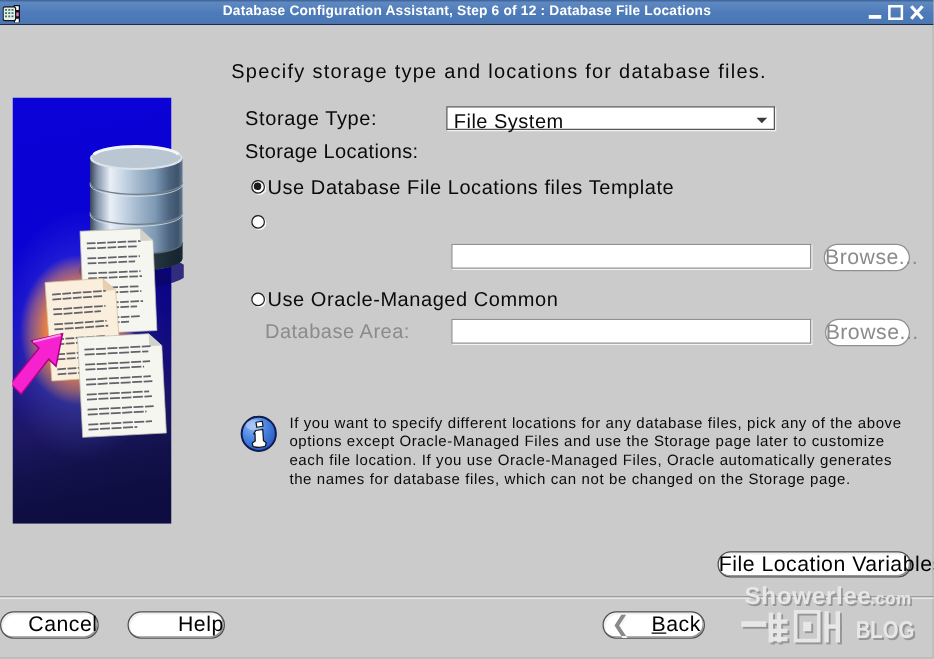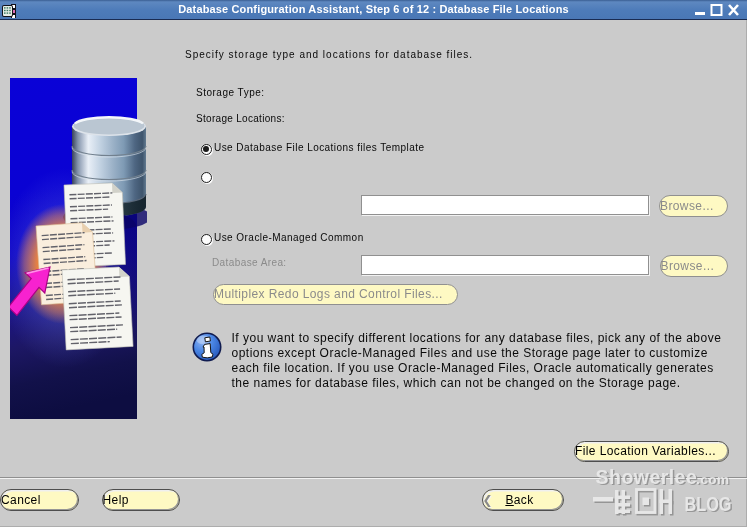--- a/index.html
+++ b/index.html
@@ -1,22 +1,22 @@
 <!DOCTYPE html>
 <html><head>
 <meta charset="utf-8">
 <style>
 html,body{margin:0;padding:0}
 #w{position:relative;width:747px;height:527px;background:#cbcbcb;box-shadow:inset -1px -1px 0 #adadad;font-family:"Liberation Sans",sans-serif;overflow:hidden}
 .abs{position:absolute}
 .tb{position:absolute;left:0;top:0;width:747px;height:20px;background:linear-gradient(180deg,#3a5e92 0,#5e88c0 10%,#4d7bb9 55%,#4a77b5 100%);border-bottom:1px solid #192b52;box-sizing:border-box}
 .tt{position:absolute;top:2.5px;left:0;width:100%;text-align:center;color:#fff;font-size:11px;font-weight:bold;letter-spacing:.15px}
-.lbl{position:absolute;font-size:10px;letter-spacing:.5px;color:#0a0a0a;white-space:nowrap}
+.lbl{position:absolute;font-size:16px;letter-spacing:.5px;color:#0a0a0a;white-space:nowrap}
 .dis{color:#8b8b8b}
-.btn{position:absolute;box-sizing:border-box;background:#fef9c3;border:1px solid #4e4e4e;border-radius:11px;font-size:12px;letter-spacing:.4px;color:#000;text-align:left;box-shadow:inset 1.5px 1.5px 0 #efefef,inset -1px -1px 0 #969696;font-family:"Liberation Sans",sans-serif;white-space:nowrap}
+.btn{position:absolute;box-sizing:border-box;background:#ffffff;border:1px solid #4e4e4e;border-radius:11px;font-size:17px;letter-spacing:.4px;color:#000;text-align:right;box-shadow:inset 1.5px 1.5px 0 #efefef,inset -1px -1px 0 #969696;font-family:"Liberation Sans",sans-serif;white-space:nowrap}
 .btn.bdis{border-color:#909090;color:#8b8b8b;box-shadow:none}
 .fld{position:absolute;box-sizing:border-box;background:#fff;border:1px solid #909090;box-shadow:1px 1px 0 rgba(255,255,255,.75)}
 .radio{position:absolute;box-sizing:border-box;width:11px;height:11px;border-radius:50%;border:1.6px solid #1c1c1c;background:#fdfdfd;box-shadow:1px 1px 0 rgba(255,255,255,.9)}
 .radio.sel::after{content:"";position:absolute;left:1px;top:1px;width:5.8px;height:5.8px;border-radius:50%;background:#1c1c1c}
 .sep{position:absolute;left:0;top:477px;width:747px;height:0;border-top:1px solid #8f8f8f;border-bottom:1px solid #f2f2f2}
 </style>
 </head>
 <body>
 <div id="w">
 
@@ -157,37 +157,42 @@
       <path d="M57,0 L57,10 L67,10 Z" fill="#d2d2ca"></path>
       <use href="#tlw"></use>
     </g>
 
     <path d="M40,189 L34.8,215 L29,209.3 L6.9,237.4 L-1.6,229 L21.2,200.5 L15.2,194.8 Z" fill="#f722cf" stroke="#ab0085" stroke-width="1.2"></path>
     <path d="M38.5,190 L16.5,195.4" fill="none" stroke="#ff9ae8" stroke-width="1.6" opacity=".95"></path>
   </svg>
 
   <div class="lbl" style="left:185px;top:49px;letter-spacing:1px">Specify storage type and locations for database files.</div>
   <div class="lbl" style="left:196px;top:86.5px">Storage Type:</div>
+  <div class="fld" style="left:357px;top:85px;width:263px;height:19px;border-color:#565656">
+    <div class="lbl" style="left:5px;top:2.5px;letter-spacing:.4px">File System</div>
+    <svg class="abs" style="right:5px;top:8px" width="9" height="4.5" viewBox="0 0 9 4.5">
+        <path d="M0,0 H9 L4.5,4.5 Z" fill="#3a3a3a"></path>
+      </svg>
+  </div>
   <div class="lbl" style="left:196px;top:113px;letter-spacing:.3px">Storage Locations:</div>
 
   <div class="radio sel" style="left:201px;top:144px"></div>
   <div class="lbl" style="left:214px;top:141.5px;letter-spacing:.45px">Use Database File Locations files Template</div>
   <div class="radio" style="left:201px;top:171.5px"></div>
 
   <div class="fld" style="left:361px;top:195px;width:288px;height:20px"></div>
   <div class="btn bdis" style="left:659px;top:194.5px;width:69px;height:22px;line-height:20px">Browse...</div>
 
   <div class="radio" style="left:201px;top:234px"></div>
   <div class="lbl" style="left:214px;top:231.5px;letter-spacing:.45px">Use Oracle-Managed Common</div>
 
   <div class="lbl dis" style="left:212px;top:257px;letter-spacing:.4px">Database Area:</div>
   <div class="fld" style="left:361px;top:255px;width:288px;height:20px"></div>
   <div class="btn bdis" style="left:659.5px;top:254.5px;width:68px;height:22px;line-height:20px">Browse...</div>
 
-  <div class="btn bdis" style="left:213px;top:284px;width:245px;height:21px;line-height:19px">Multiplex Redo Logs and Control Files...</div>
 
   <svg class="abs" style="left:192px;top:332px" width="30" height="30" viewBox="0 0 30 30">
     <defs>
       <radialGradient id="ig" cx="0.33" cy="0.28" r="0.85">
         <stop offset="0" stop-color="#8fb4f2"></stop>
         <stop offset="0.45" stop-color="#4a86e4"></stop>
         <stop offset="1" stop-color="#2050b4"></stop>
       </radialGradient>
     </defs>
     <circle cx="15" cy="15" r="13.7" fill="url(#ig)" stroke="#101c50" stroke-width="1.6"></circle>

